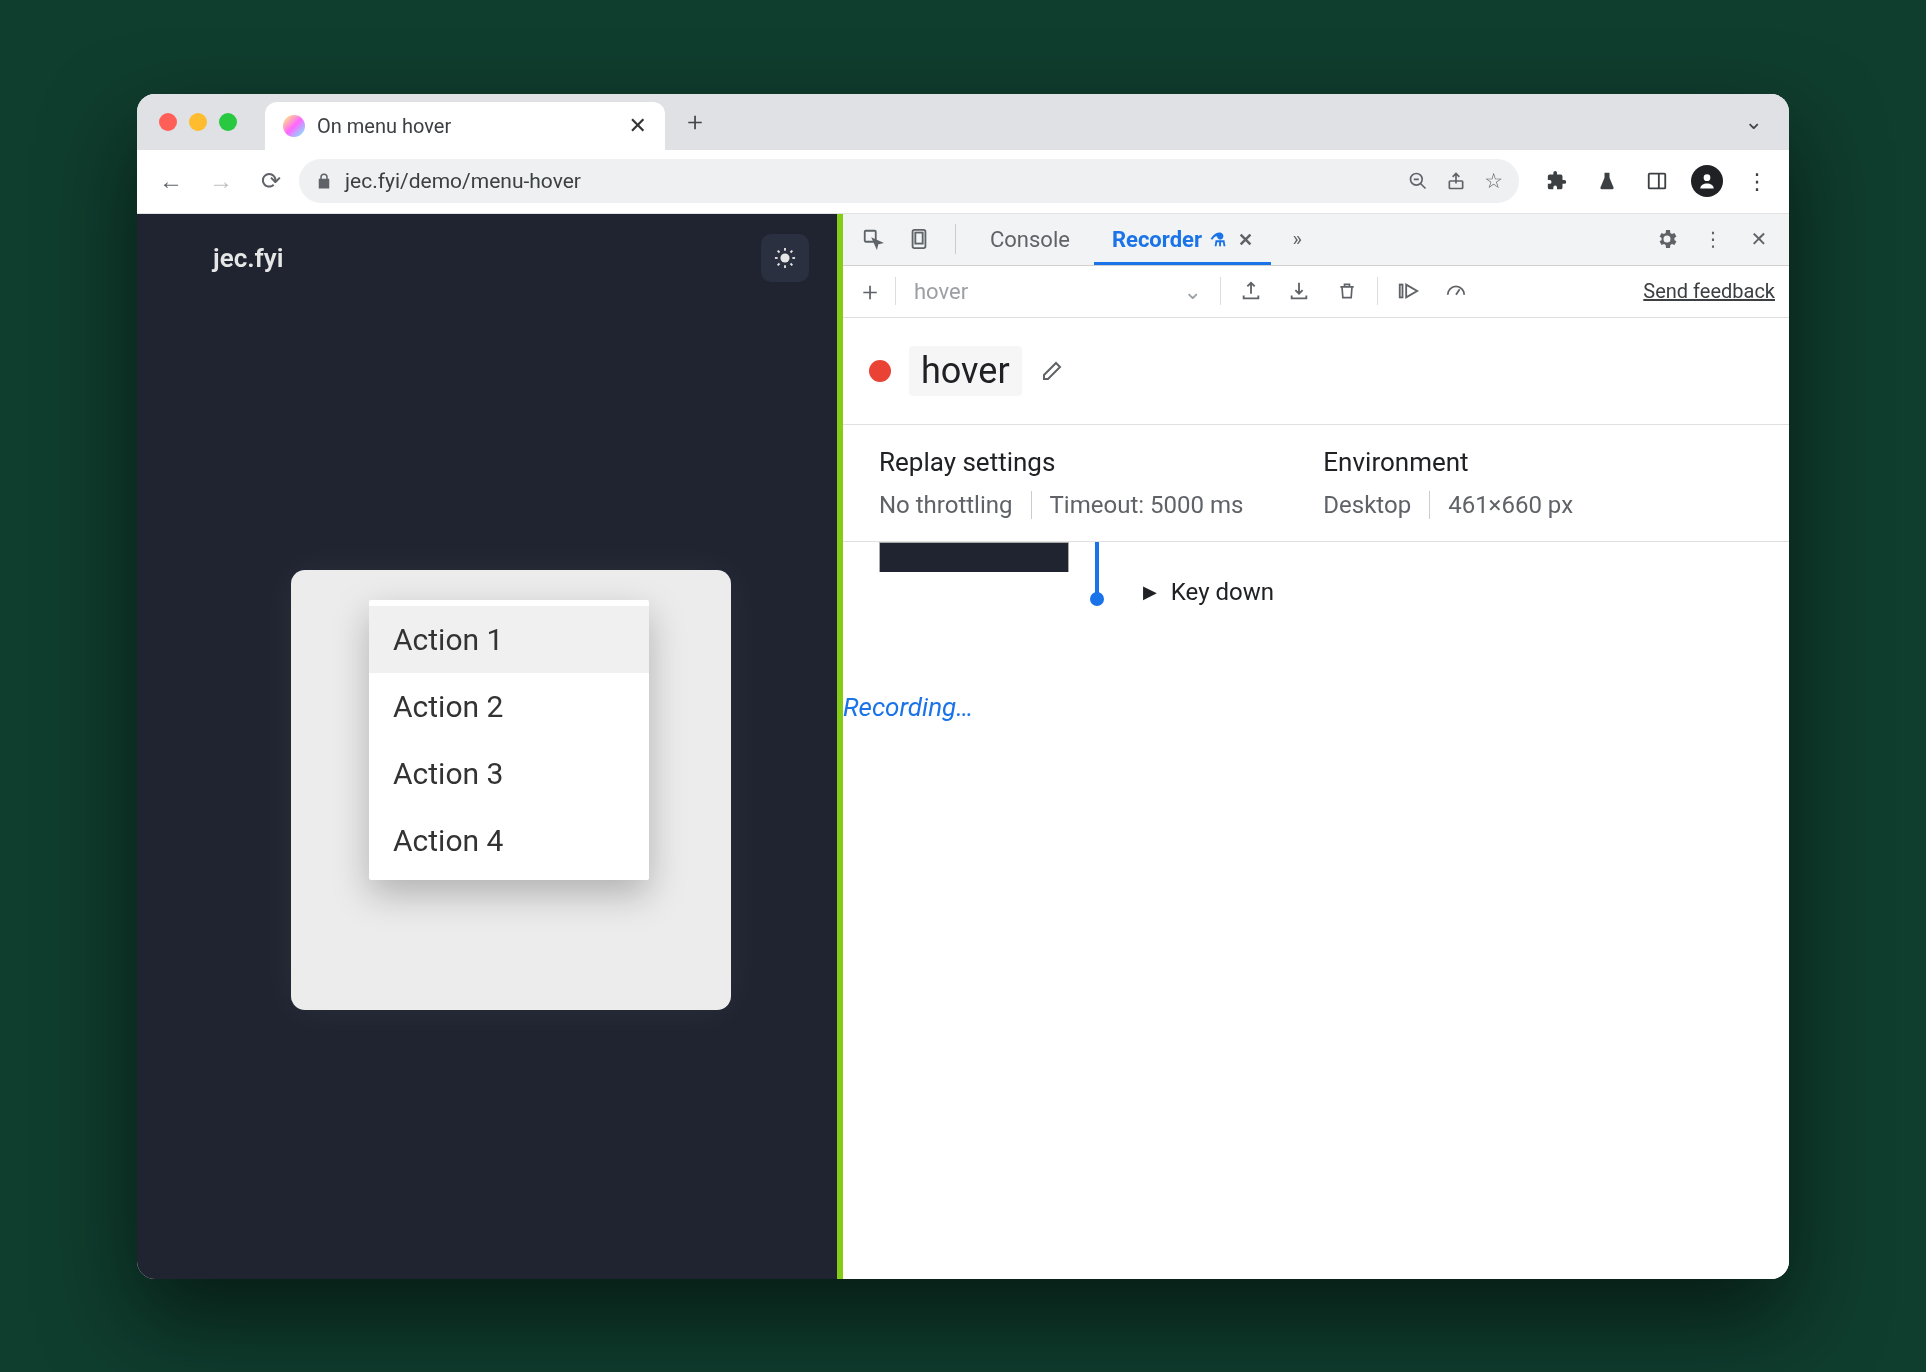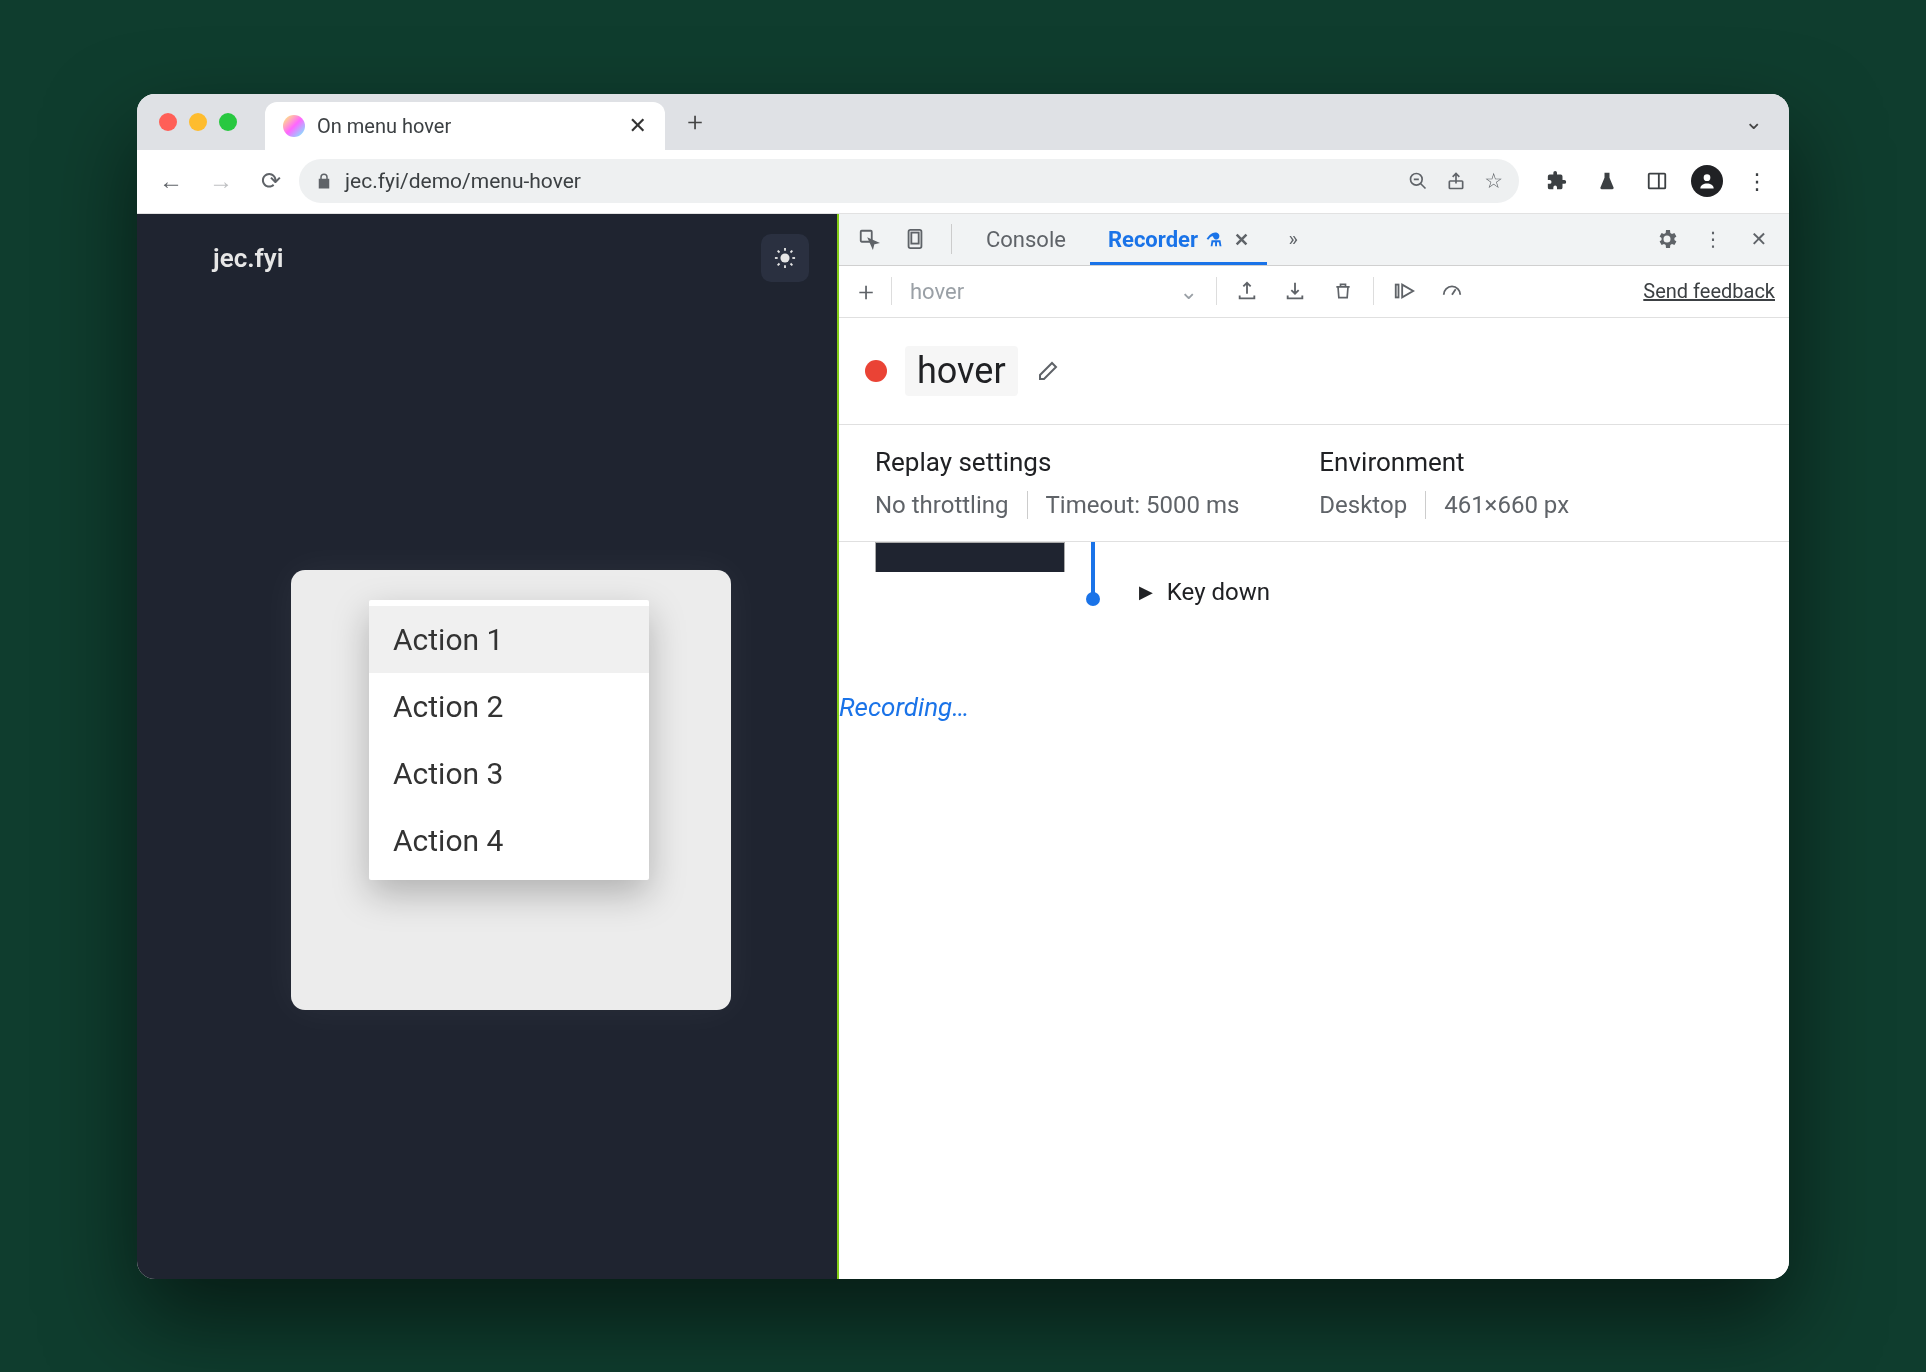--- a/index.html
+++ b/index.html
@@ -122,21 +122,21 @@
     box-shadow: 0 14px 36px rgba(0,0,0,0.25);
     padding: 6px 0;
   }
   .menu-item {
     padding: 16px 24px; font-size: 30px; color:#333; cursor:pointer;
   }
   .menu-item.hover { background:#f0f0f0; }
 
   
   .devtools {
-    flex:1; background:#fff; display:flex; flex-direction:column; border-left:2px solid #84cc16;
+    flex:1; background:#fff; display:flex; flex-direction:column; border-left:6px solid #84cc16;
   }
   .dt-tabs {
     height:52px; background:#f1f3f4; border-bottom:1px solid #d0d0d0;
     display:flex; align-items:center; padding: 0 10px; gap:6px;
   }
   .dt-ic { width:40px; height:40px; display:flex; align-items:center; justify-content:center; color:#5f6368; cursor:pointer; font-size:20px;}
   .dt-sep { width:1px; height:30px; background:#ccc; margin:0 10px;}
   .dt-tab {
     padding: 0 18px; height:52px; display:flex; align-items:center; gap:8px;
     font-size:22px; color:#5f6368; cursor:pointer; position:relative;

